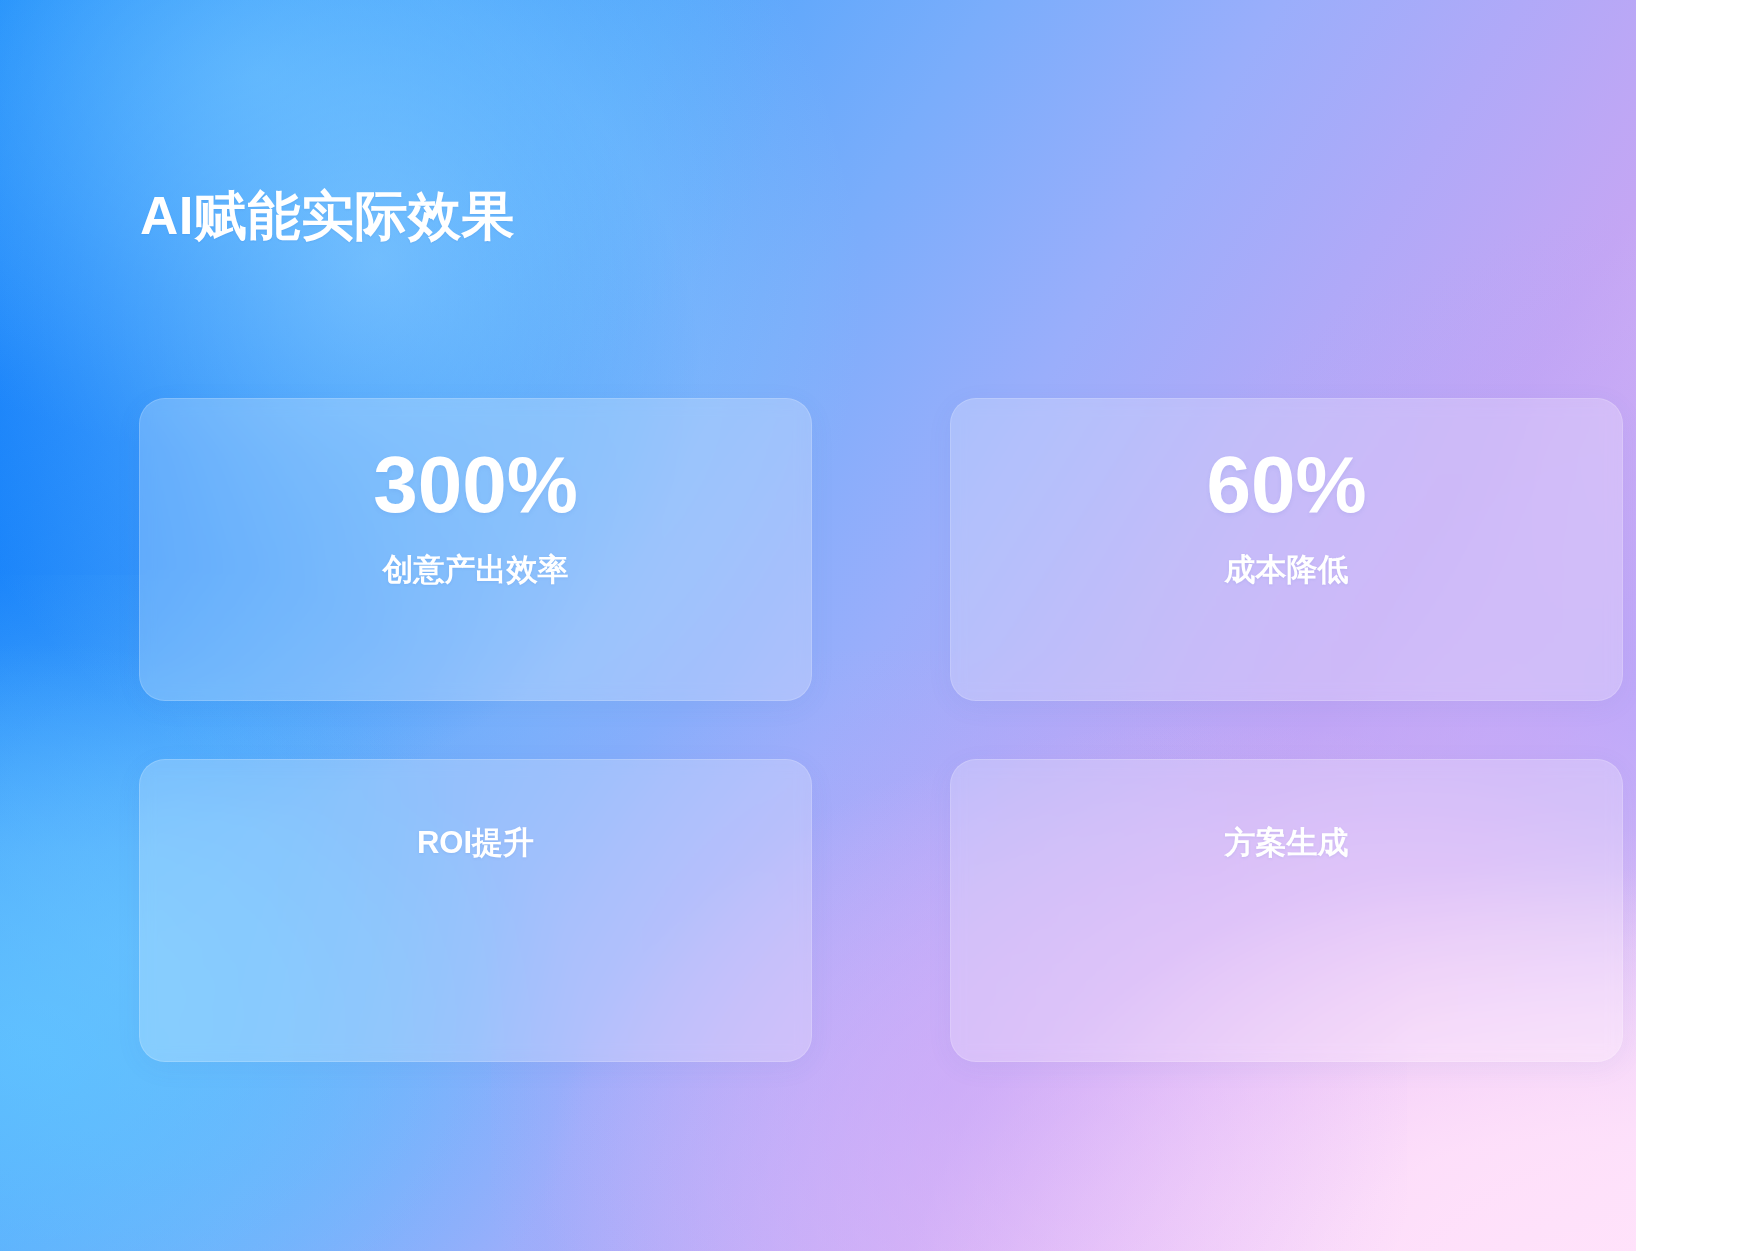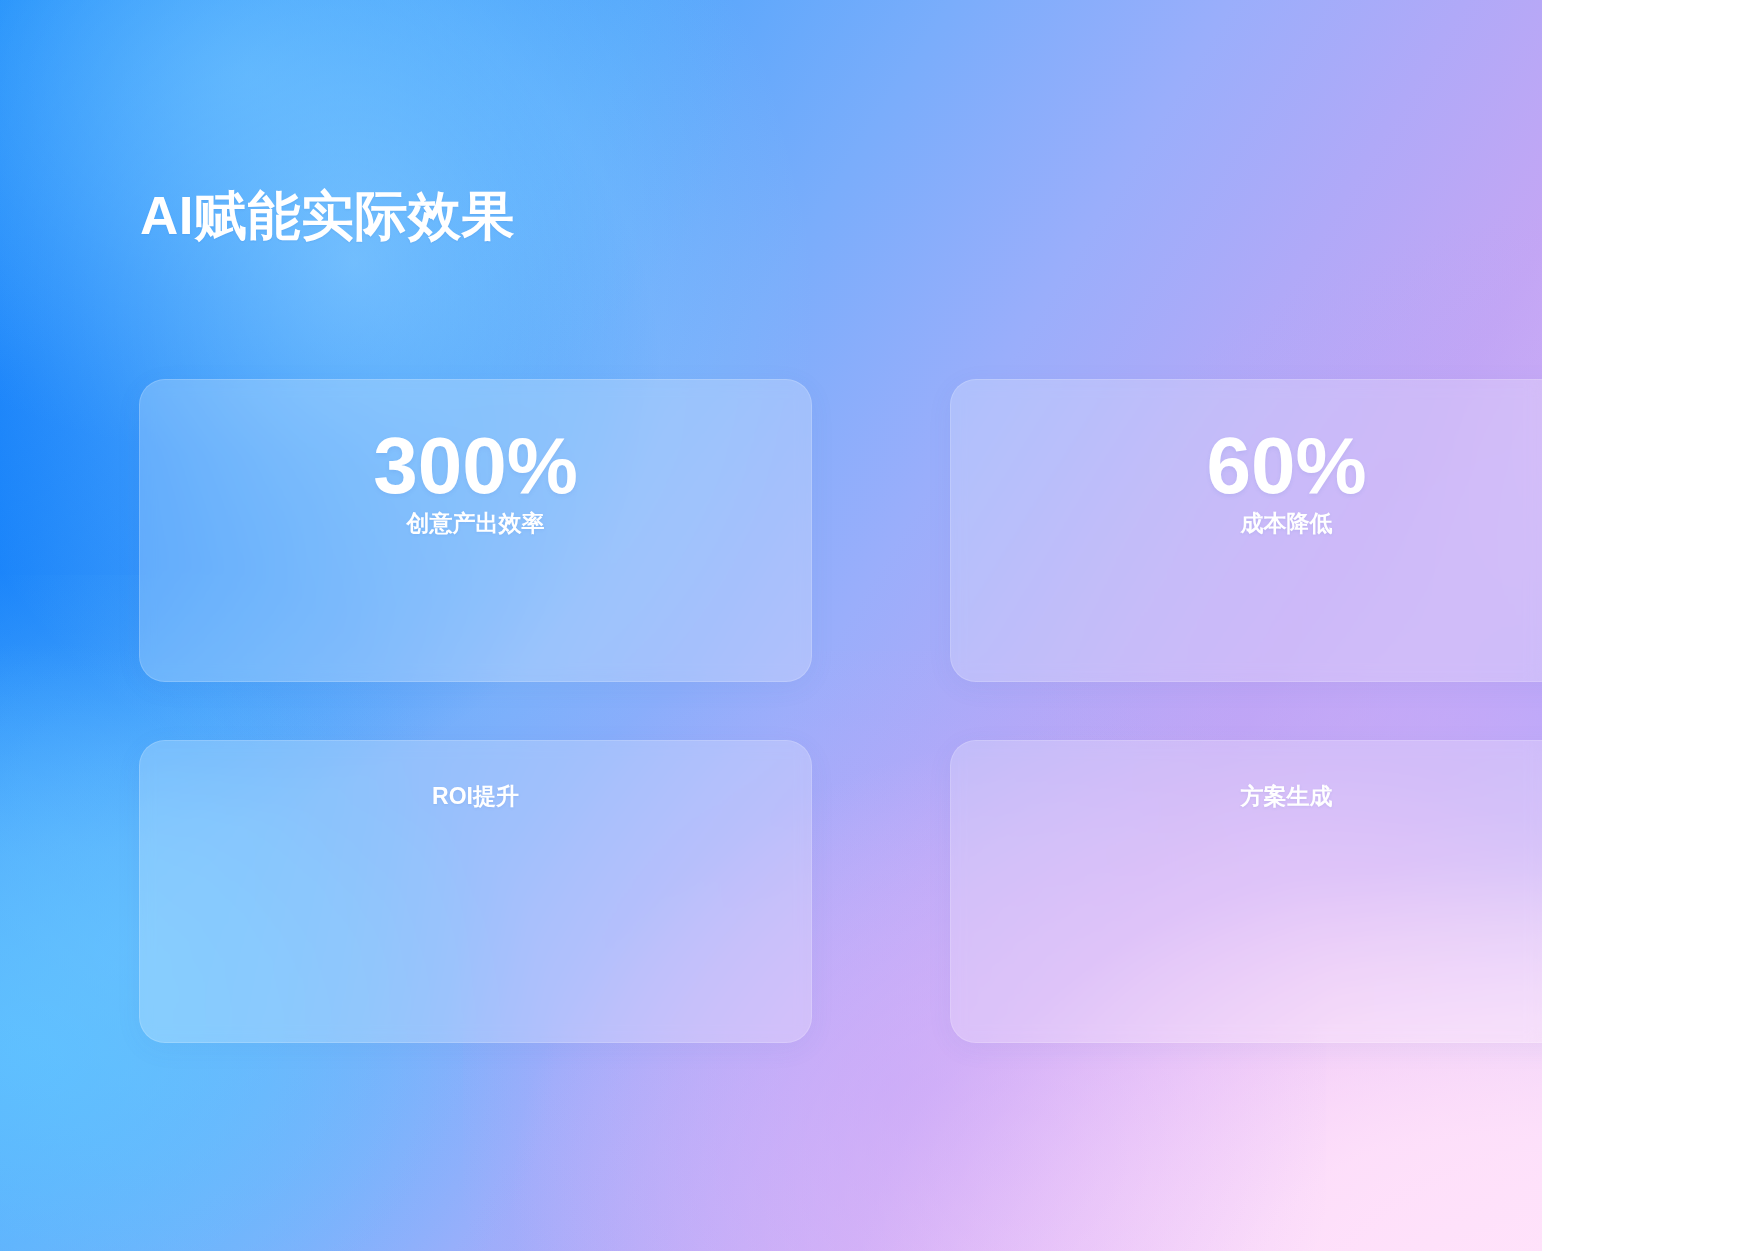--- a/index.html
+++ b/index.html
@@ -4,21 +4,21 @@
 <title>AI Stats Slide</title>
 <style>
   html, body {
     margin: 0;
     padding: 0;
     background: #ffffff;
   }
 
   #slide {
     position: relative;
-    width: 1510px;
+    width: 1636px;
     height: 1251px;
     overflow: hidden;
     font-family: "Liberation Sans", "DejaVu Sans", sans-serif;
     
     background:
       radial-gradient(ellipse 70% 60% at 96% 104%, rgba(255,226,250,1) 0%, rgba(255,226,250,0.85) 22%, rgba(255,226,250,0) 58%),
       radial-gradient(ellipse 62% 58% at 74% 96%, rgba(244,200,250,0.92) 0%, rgba(244,200,250,0.45) 35%, rgba(244,200,250,0) 66%),
       radial-gradient(ellipse 52% 55% at 104% 56%, rgba(183,164,250,0.90) 0%, rgba(183,164,250,0.40) 40%, rgba(183,164,250,0) 72%),
       radial-gradient(ellipse 46% 44% at 2% 84%, rgba(90,190,255,0.95) 0%, rgba(90,190,255,0.40) 42%, rgba(90,190,255,0) 74%),
       radial-gradient(ellipse 42% 40% at 16% 6%, rgba(80,178,255,0.75) 0%, rgba(80,178,255,0.25) 45%, rgba(80,178,255,0) 76%),
@@ -27,21 +27,20 @@
         #1287fb 0%,
         #2e93fb 14%,
         #55a6fc 28%,
         #7aadfb 41%,
         #9aaefb 53%,
         #b0a9f8 63%,
         #c4a6f4 73%,
         #ddb4f3 83%,
         #f2d3f6 92%,
         #fdeafd 100%);
-    padding-left: 32px;
   }
 
   
   .wash-a {
     position: absolute;
     left: -6%;
     top: -22%;
     width: 58%;
     height: 86%;
     background: radial-gradient(ellipse at 50% 50%, rgba(150,212,255,0.62) 0%, rgba(150,212,255,0.22) 45%, rgba(150,212,255,0) 72%);
@@ -81,21 +80,21 @@
     color: #ffffff;
     letter-spacing: 0.5px;
     line-height: 1.1;
     white-space: nowrap;
     text-shadow: 0 1px 2px rgba(40,90,180,0.10);
   }
 
   .cards {
     position: absolute;
     left: 139px;
-    top: 379px;
+    top: 398px;
     width: 1484px;
     height: 664px;
     display: grid;
     grid-template-columns: 673px 673px;
     grid-template-rows: 303px 303px;
     column-gap: 138px;
     row-gap: 58px;
   }
 
   .stat-card {
@@ -118,21 +117,22 @@
     font-size: 80px;
     font-weight: bold;
     color: #ffffff;
     line-height: 1.1;
     letter-spacing: 0px;
     white-space: nowrap;
     text-shadow: 0 2px 4px rgba(60,100,180,0.10);
   }
 
   .stat-label {
-    font-size: 23px;
+    margin-top: 22px;
+    font-size: 31px;
     font-weight: bold;
     color: #ffffff;
     line-height: 1.2;
     white-space: nowrap;
     text-shadow: 0 1px 3px rgba(60,100,180,0.12);
   }
 </style>
 </head>
 <body>
 

